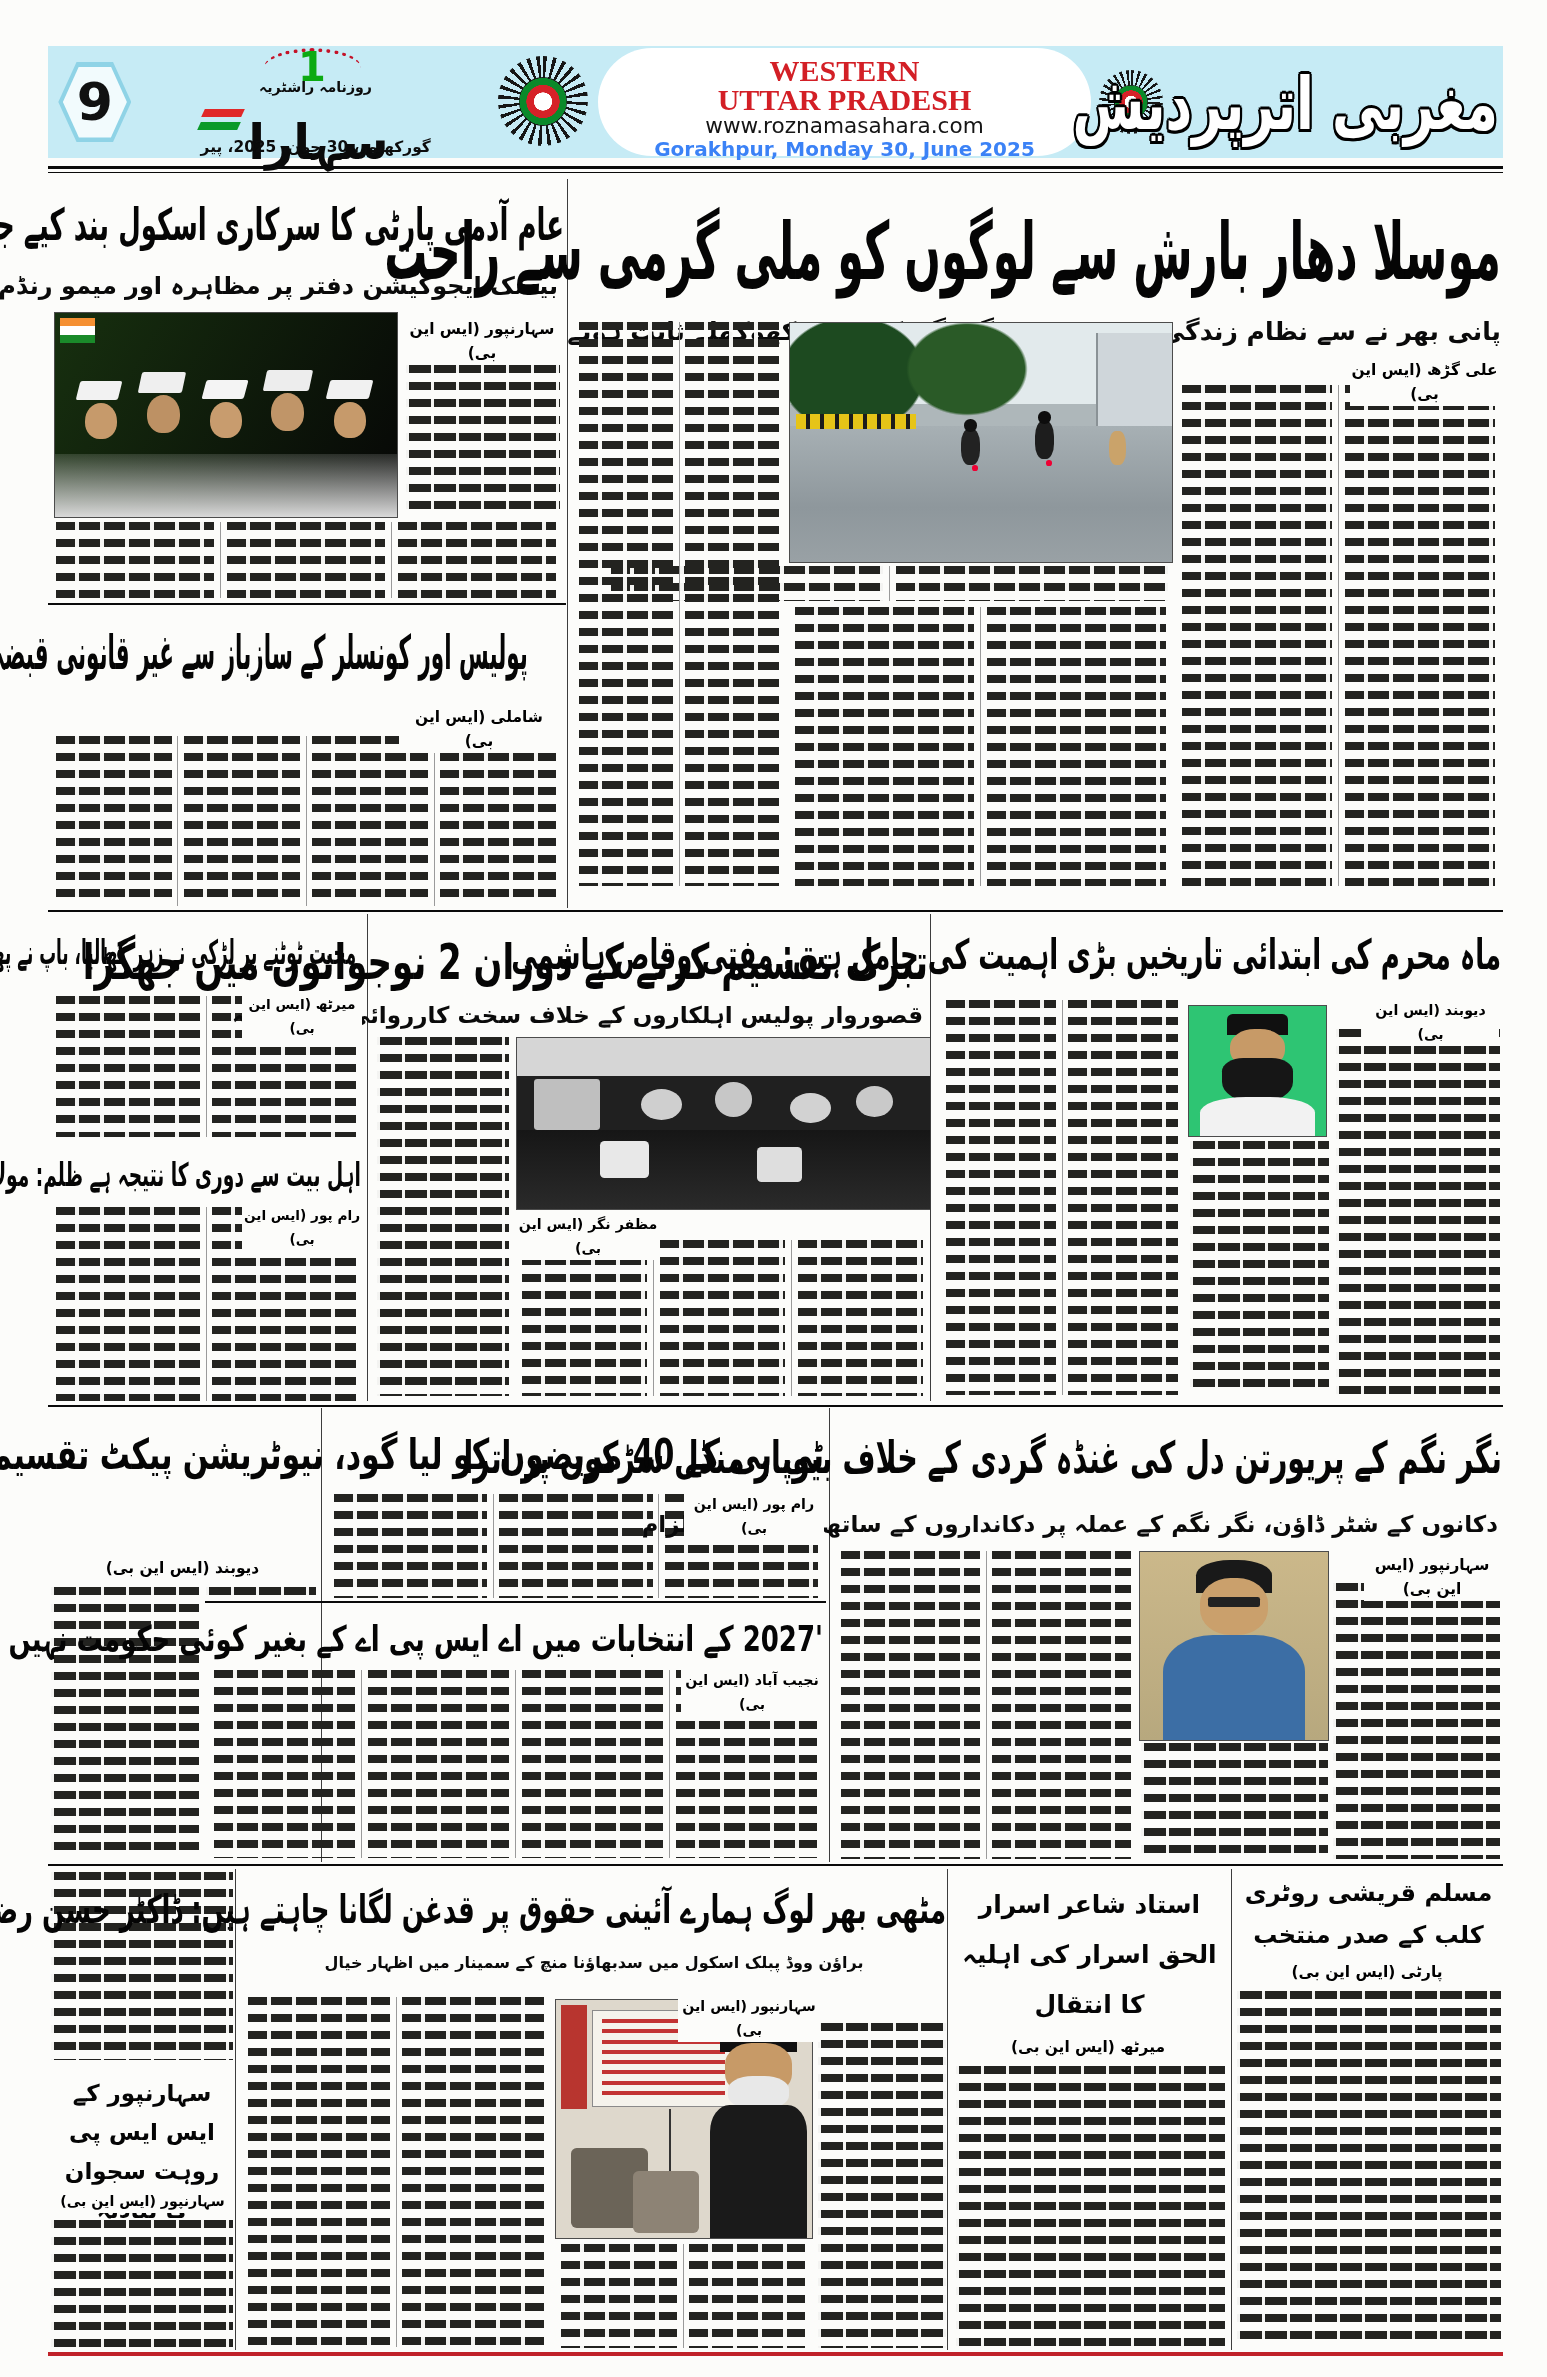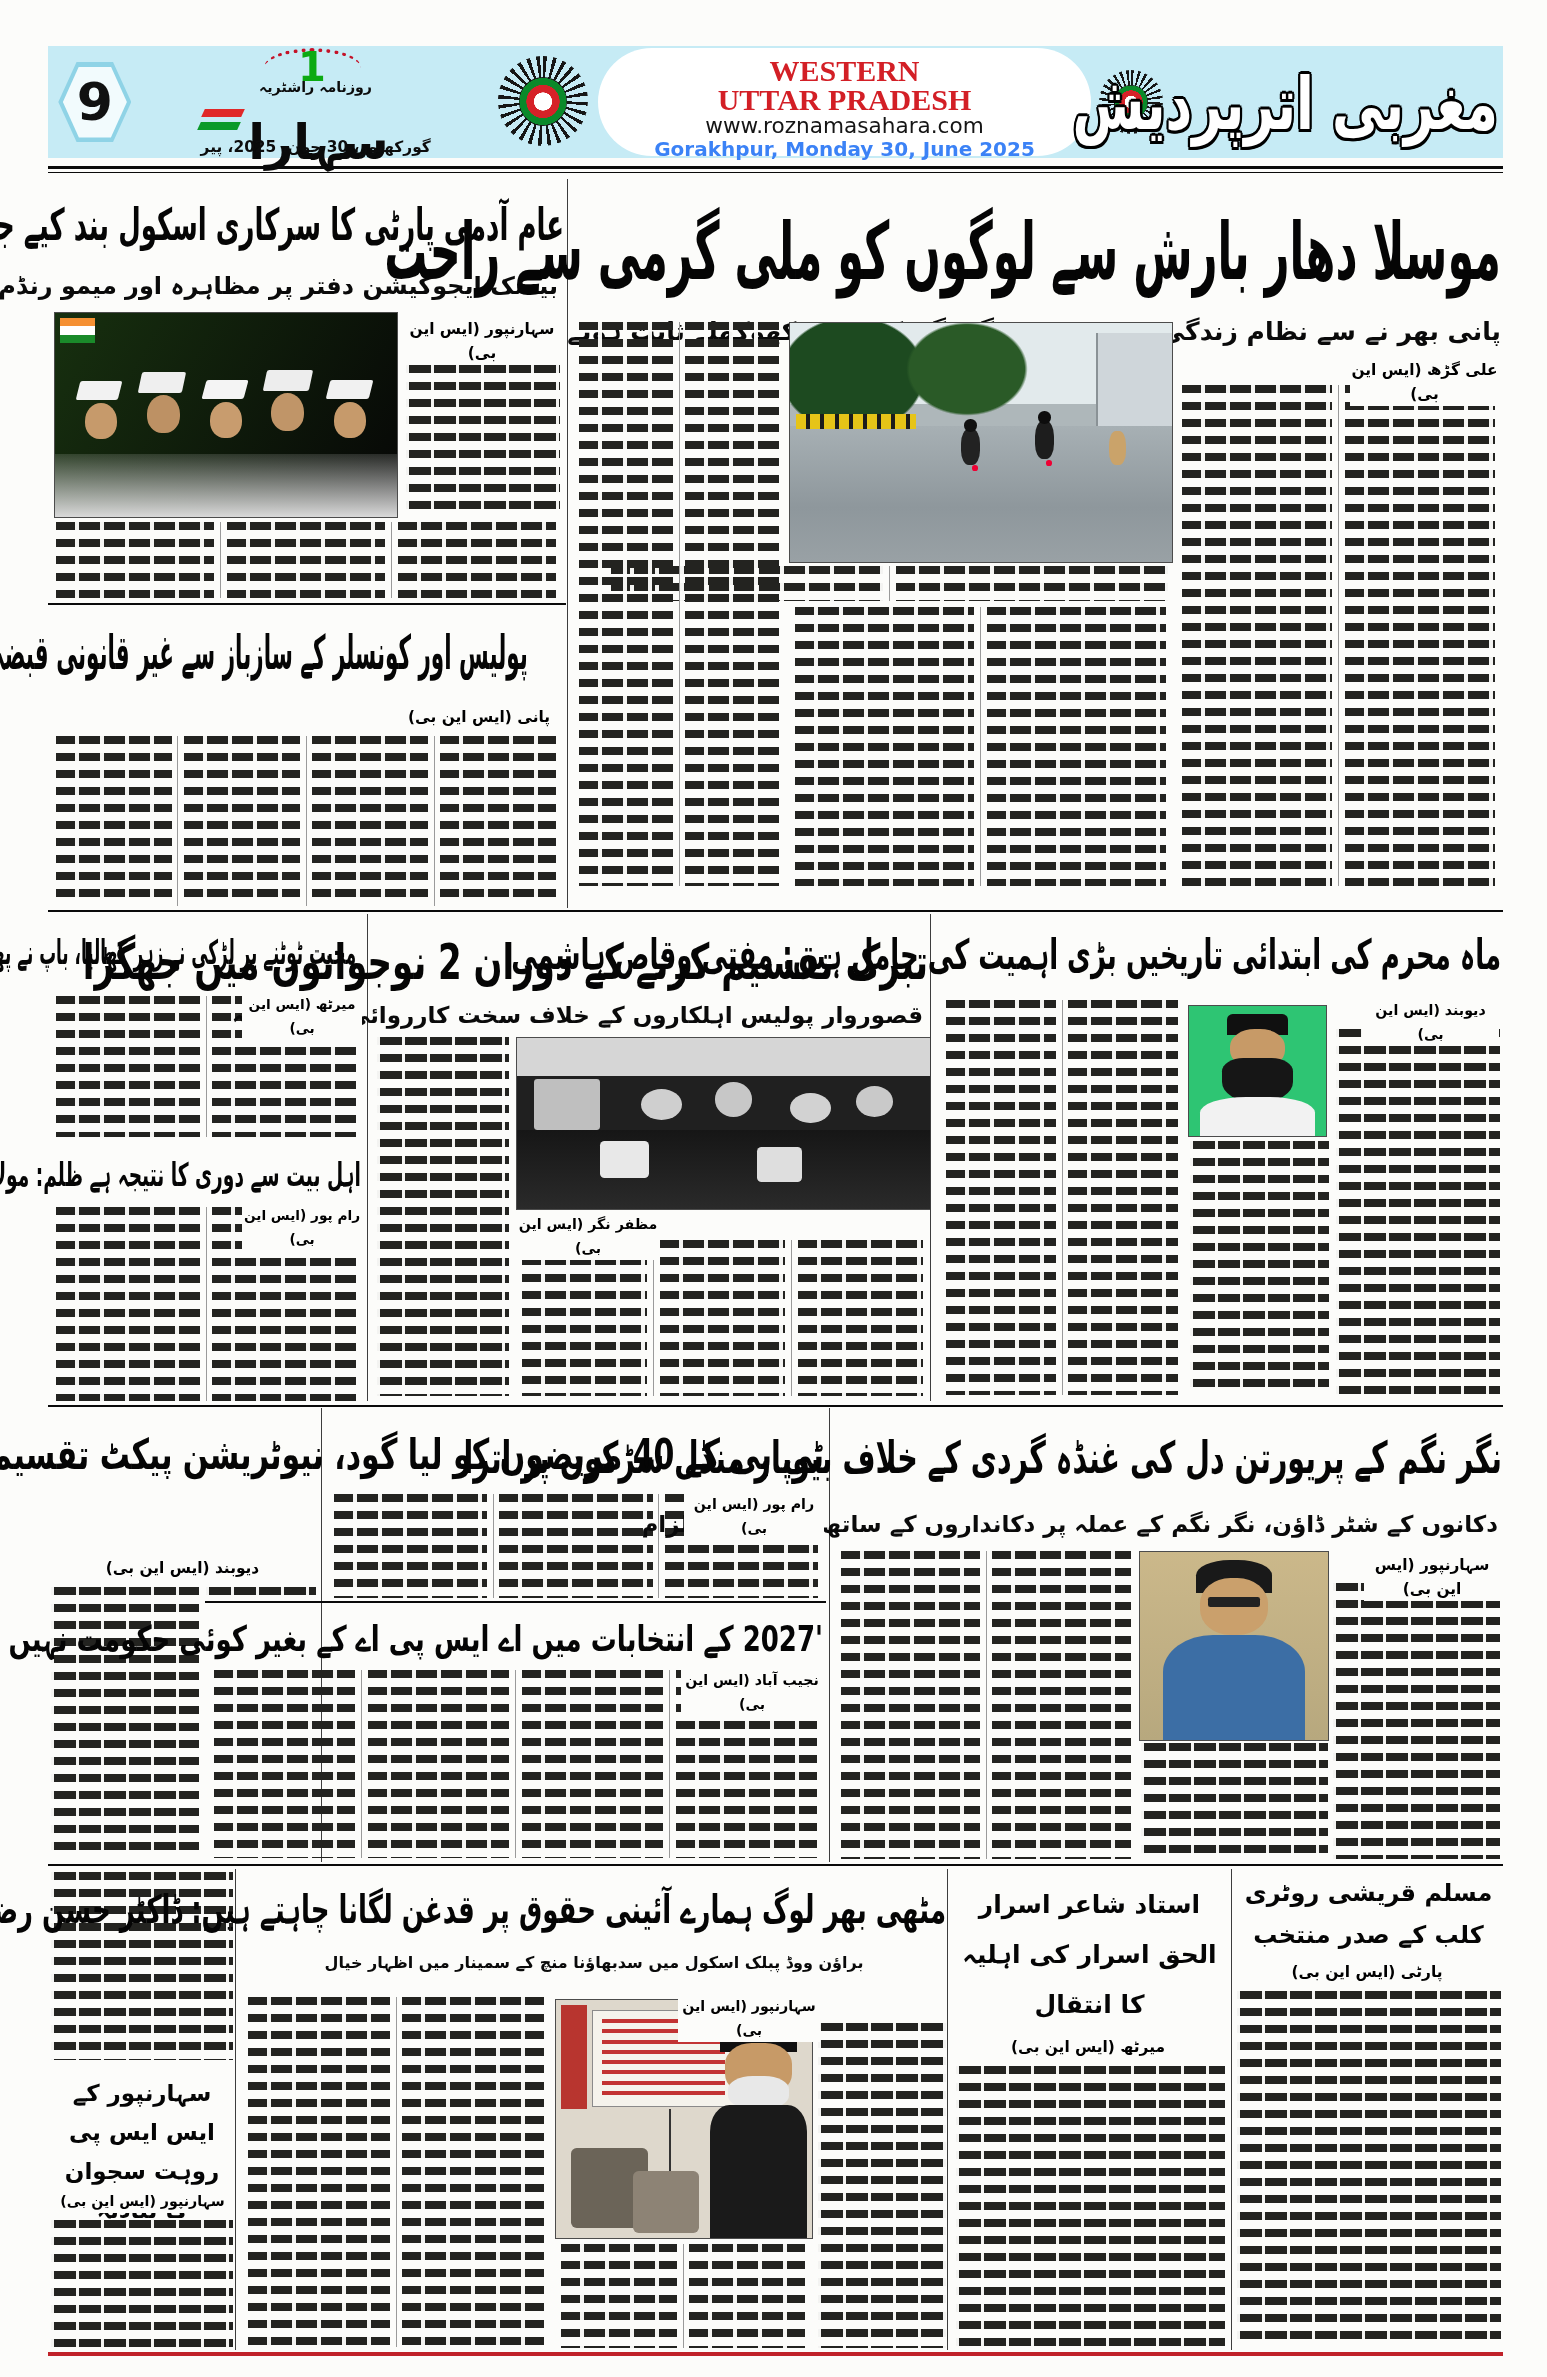--- a/index.html
+++ b/index.html
@@ -135,21 +135,21 @@
       <div class="col txtsim"></div>
   </div>
   <div class="abs cols" style="left:789px;top:607px;width:383px;height:279px;">
     <div class="col txtsim"></div>
       <div class="col txtsim"></div>
   </div>
 
   <div class="abs hrule" style="left:48px;top:603px;width:518px;"></div>
   <div class="abs hl nowrap" style="left:48px;top:616px;width:516px;font-size:25px;line-height:40px;
               transform:scale(0.86,1.9);transform-origin:center top;">پولیس اور کونسلر کے سازباز سے غیر قانونی قبضہ کا معاملہ سامنے آیا</div>
-  <div class="abs byline" style="left:399px;top:705px;width:160px;">پانی (ایس این بی)</div>
+  <div class="abs byline" style="left:399px;top:705px;width:160px;">شاملی (ایس این بی)</div>
   <div class="abs cols" style="left:50px;top:736px;width:512px;height:170px;">
     <div class="col txtsim"></div>
       <div class="col txtsim"></div>
       <div class="col txtsim"></div>
       <div class="col txtsim"></div>
   </div>
 
   <div class="abs hrule" style="left:48px;top:910px;width:1455px;"></div>
 
   <div class="abs hl nowrap" style="left:48px;top:924px;width:316px;font-size:17.7px;line-height:30px;

